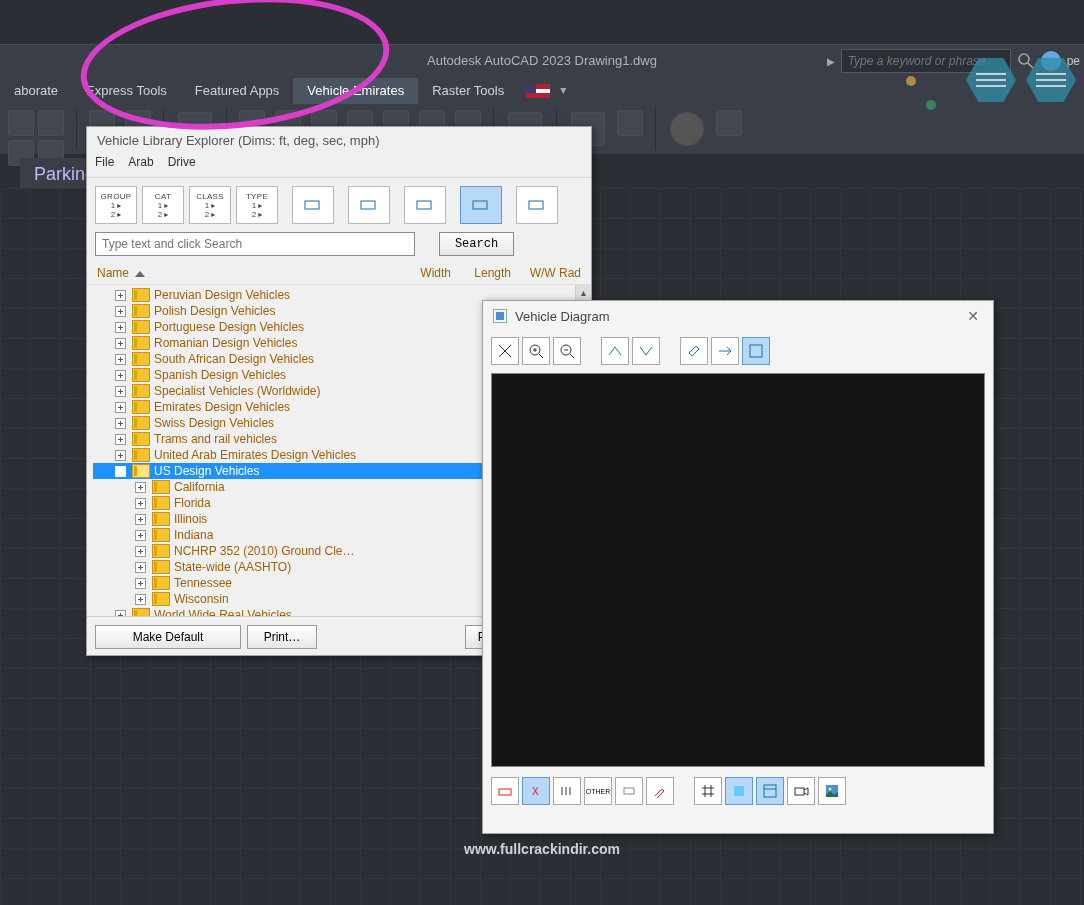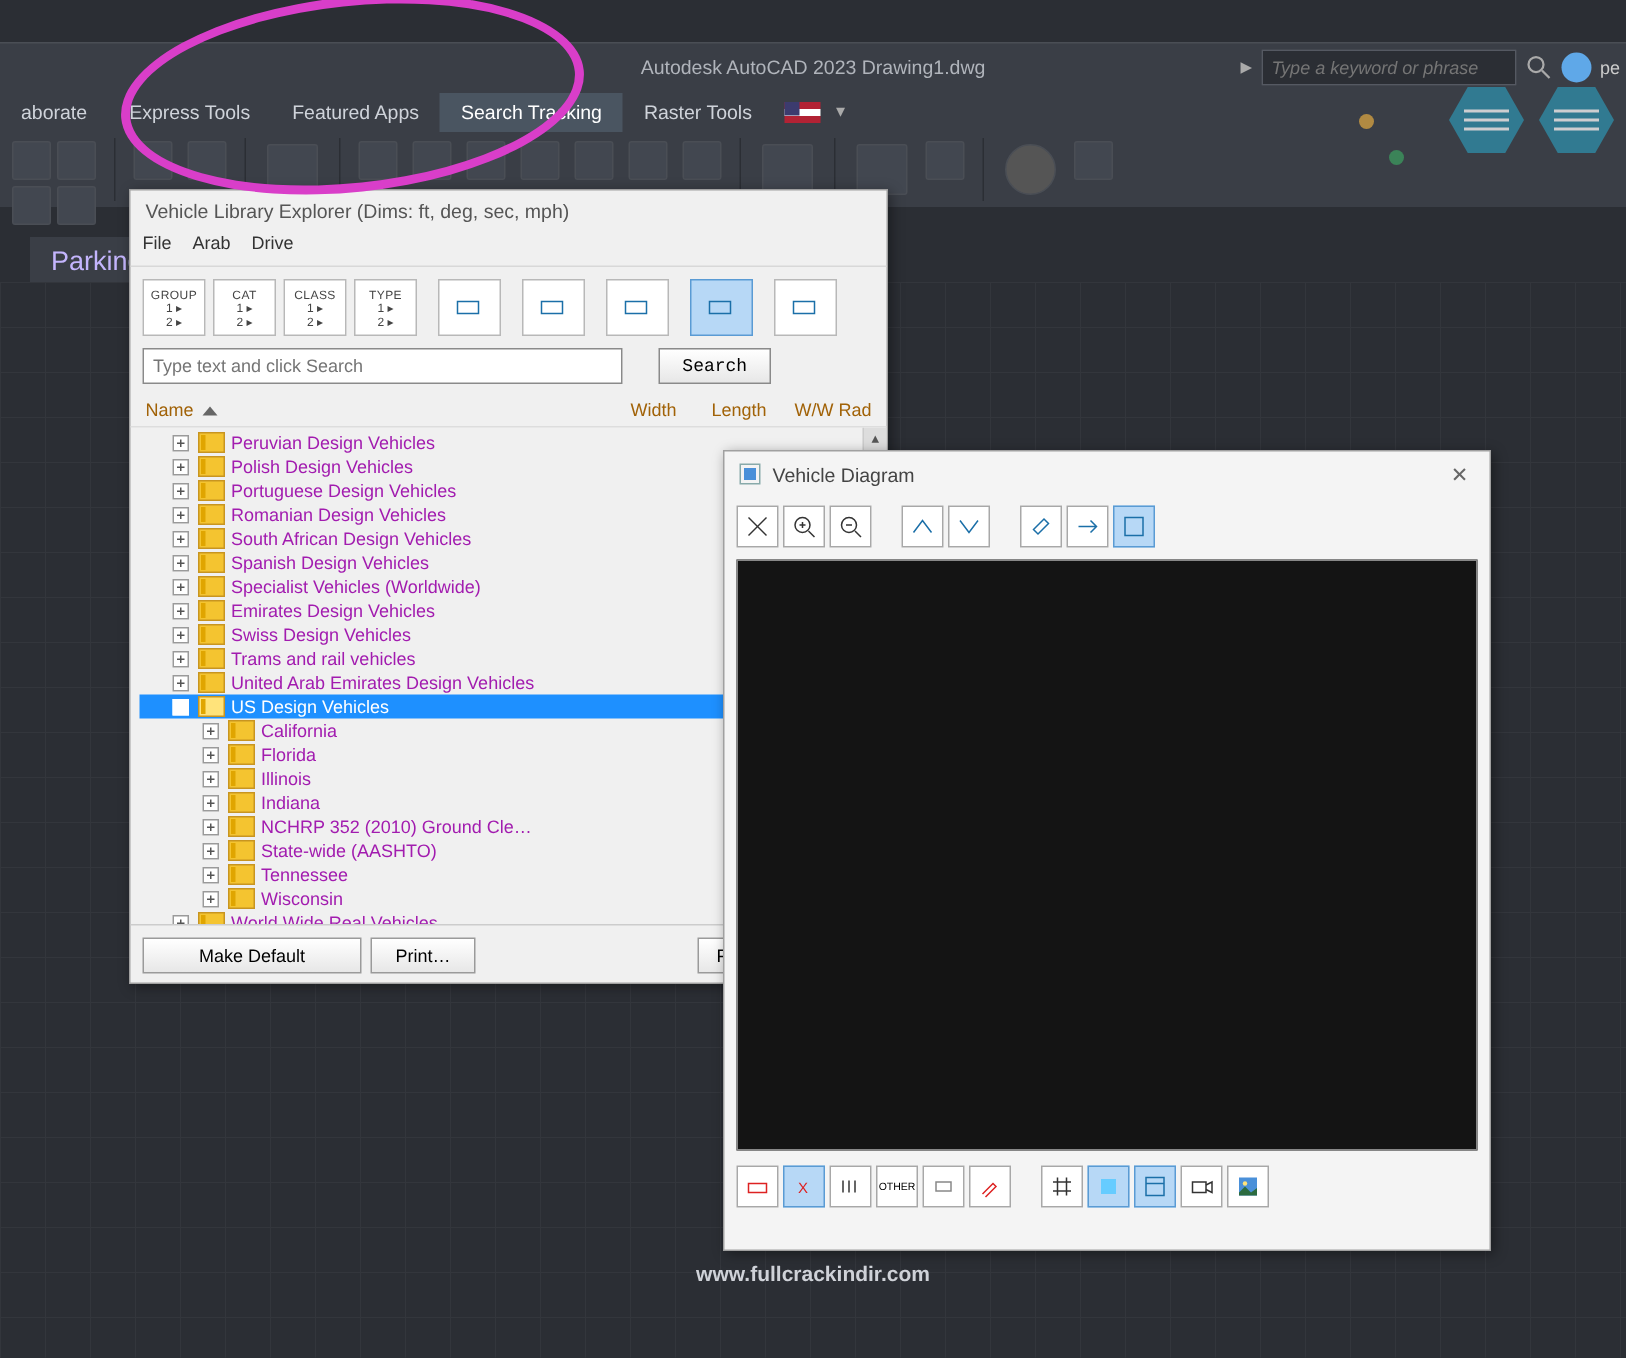--- a/index.html
+++ b/index.html
@@ -1,19 +1,19 @@
 <!DOCTYPE html>
 <html><head>
 <meta charset="utf-8">
 <style>
 * { box-sizing: border-box; margin: 0; padding: 0; font-family: "Segoe UI", Arial, sans-serif; }
 body { width: 1084px; height: 905px; background: #2b2e34; position: relative; overflow: hidden; font-size: 12px; }
 
 
-.titlebar { height: 34px; background: #3a3e46; border-top: 1px solid #4a4e55; position: relative; margin-top: 28px; }
+.titlebar { height: 34px; background: #3a3e46; border-top: 1px solid #4a4e55; position: relative; margin-top: 44px; }
 .titlebar .title { position: absolute; left: 50%; transform: translateX(-50%); top: 8px; color: #b0b4bb; font-size: 13px; }
 .titlebar .search-area { position: absolute; right: 4px; top: 4px; display: flex; align-items: center; gap: 6px; }
 .searchbox { width: 170px; height: 24px; background: #2b2e34; border: 1px solid #555962; color: #777; padding: 0 6px; font-style: italic; font-size: 12px; }
 .mag-icon { width: 18px; height: 18px; display: inline-block; }
 .user-icon { width: 20px; height: 20px; background: #5fa8e8; border-radius: 50%; display: inline-block; }
 .user-badge { color: #ccc; font-size: 12px; }
 
 
 .ribbon-tabs { height: 26px; background: #3a3e46; display: flex; gap: 0; padding-left: 0; }
 .ribbon-tabs .tab { padding: 5px 14px; color: #cfd3da; font-size: 13px; cursor: pointer; }
@@ -50,21 +50,21 @@
 
 .vle-header { display:flex; padding:4px 10px 4px 10px; color:#a16207; font-size:12px; border-bottom:1px solid #ddd; }
 .vle-header .col-name { flex:1; }
 .vle-header .col-w { width:60px; text-align:right; }
 .vle-header .col-l { width:60px; text-align:right; }
 .vle-header .col-r { width:70px; text-align:right; }
 .sort-tri { display:inline-block; margin-left:6px; border-left:5px solid transparent; border-right:5px solid transparent; border-bottom:6px solid #666; }
 
 .tree { position:relative; height:332px; overflow:hidden; border-bottom:1px solid #ccc; }
 .tree-inner { padding:2px 0 0 6px; }
-.tree-row { height:16px; line-height:16px; display:flex; align-items:center; font-size:12px; color:#a21caf; white-space:nowrap; }
+.tree-row { height:16px; line-height:16px; display:flex; align-items:center; font-size:12px; color:#a16207; white-space:nowrap; }
 .tree-row .exp { width:11px; height:11px; border:1px solid #9a9a9a; margin:0 4px 0 2px; position:relative; background:#fff; cursor:pointer; }
 .tree-row .exp::before { content:""; position:absolute; left:2px; right:2px; top:4px; height:1px; background:#555; }
 .tree-row .exp.plus::after { content:""; position:absolute; top:2px; bottom:2px; left:4px; width:1px; background:#555; }
 .tree-row .book { width:18px; height:14px; background:#f4c430; border:1px solid #c89520; margin:0 4px 0 2px; position:relative; }
 .tree-row .book::before { content:""; position:absolute; left:1px; top:1px; bottom:1px; width:3px; background:#e0a500; }
 .tree-row .book.open { background:#ffe37a; }
 .tree-row.sel { background:#1e90ff; color:#fff; }
 .tree-row.sel .exp { border-color:#fff; }
 .tree-row.sel .exp::before,.tree-row.sel .exp.plus::after { background:#fff; }
 .tree-row .pad1 { width:20px; display:inline-block; }
@@ -126,21 +126,21 @@
     </span>
     <span class="user-icon"></span>
     <span class="user-badge">pe</span>
   </div>
 </div>
 
 <div class="ribbon-tabs" id="ribbon-tabs">
     <span class="tab">aborate</span>
     <span class="tab">Express Tools</span>
     <span class="tab">Featured Apps</span>
-    <span class="tab active">Search Tracking</span>
+    <span class="tab active">Vehicle Emirates</span>
     <span class="tab">Raster Tools</span>
     <span class="flag"></span>
     <span style="color: rgb(170, 170, 170); padding: 5px 2px;">▾</span>
   </div>
 
 <div class="ribbon">
   <div class="ribgroup">
     <span class="ribbtn"></span>
     <span class="ribbtn"></span>
     <span class="ribbtn"></span>

